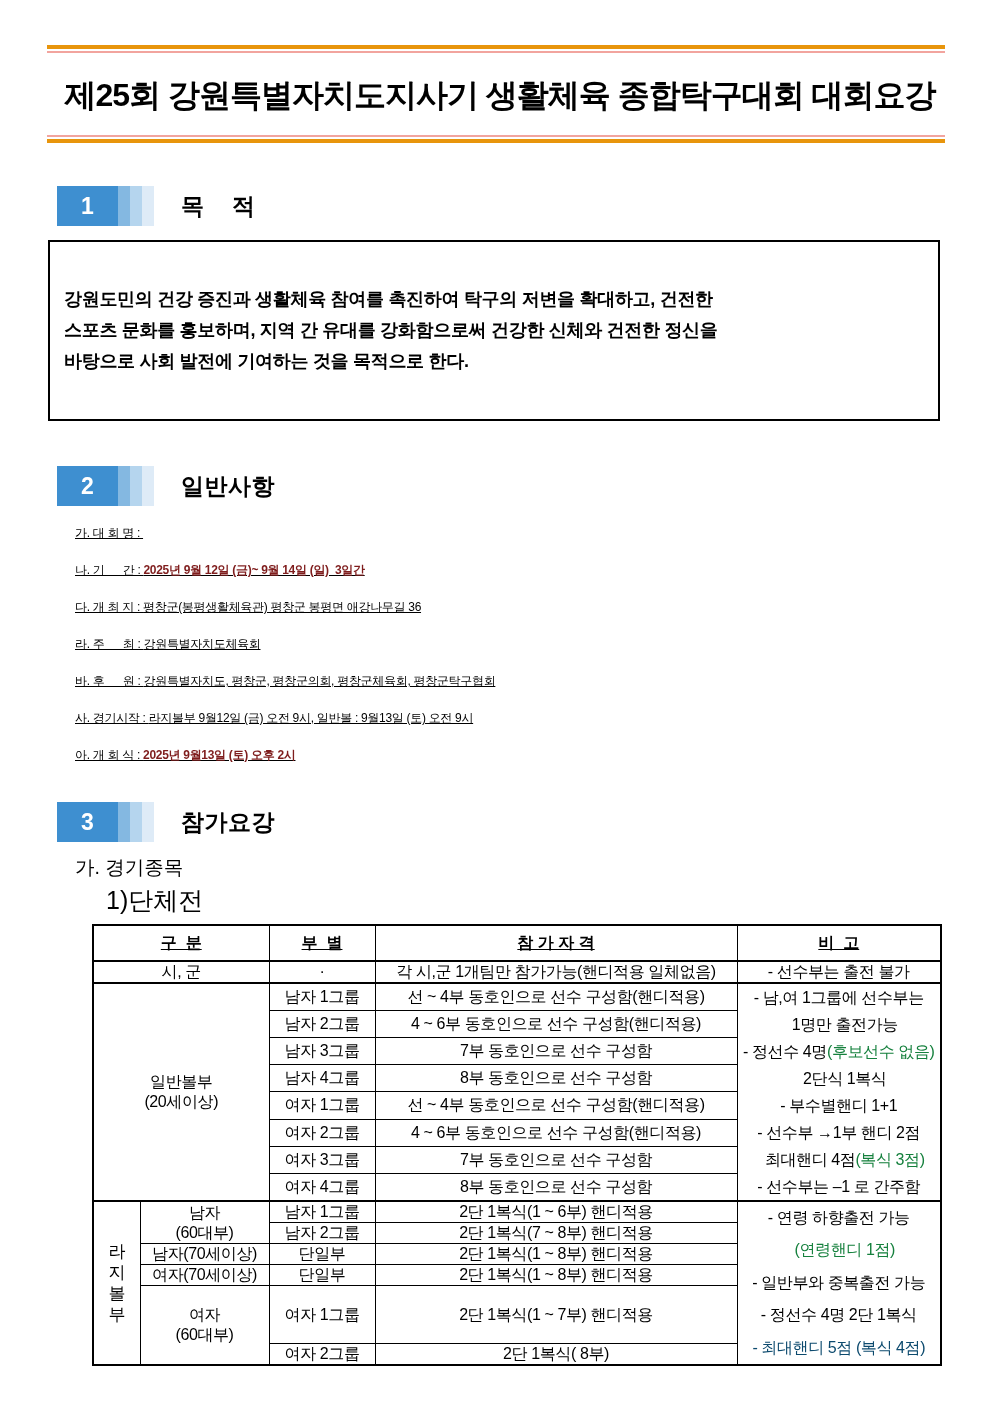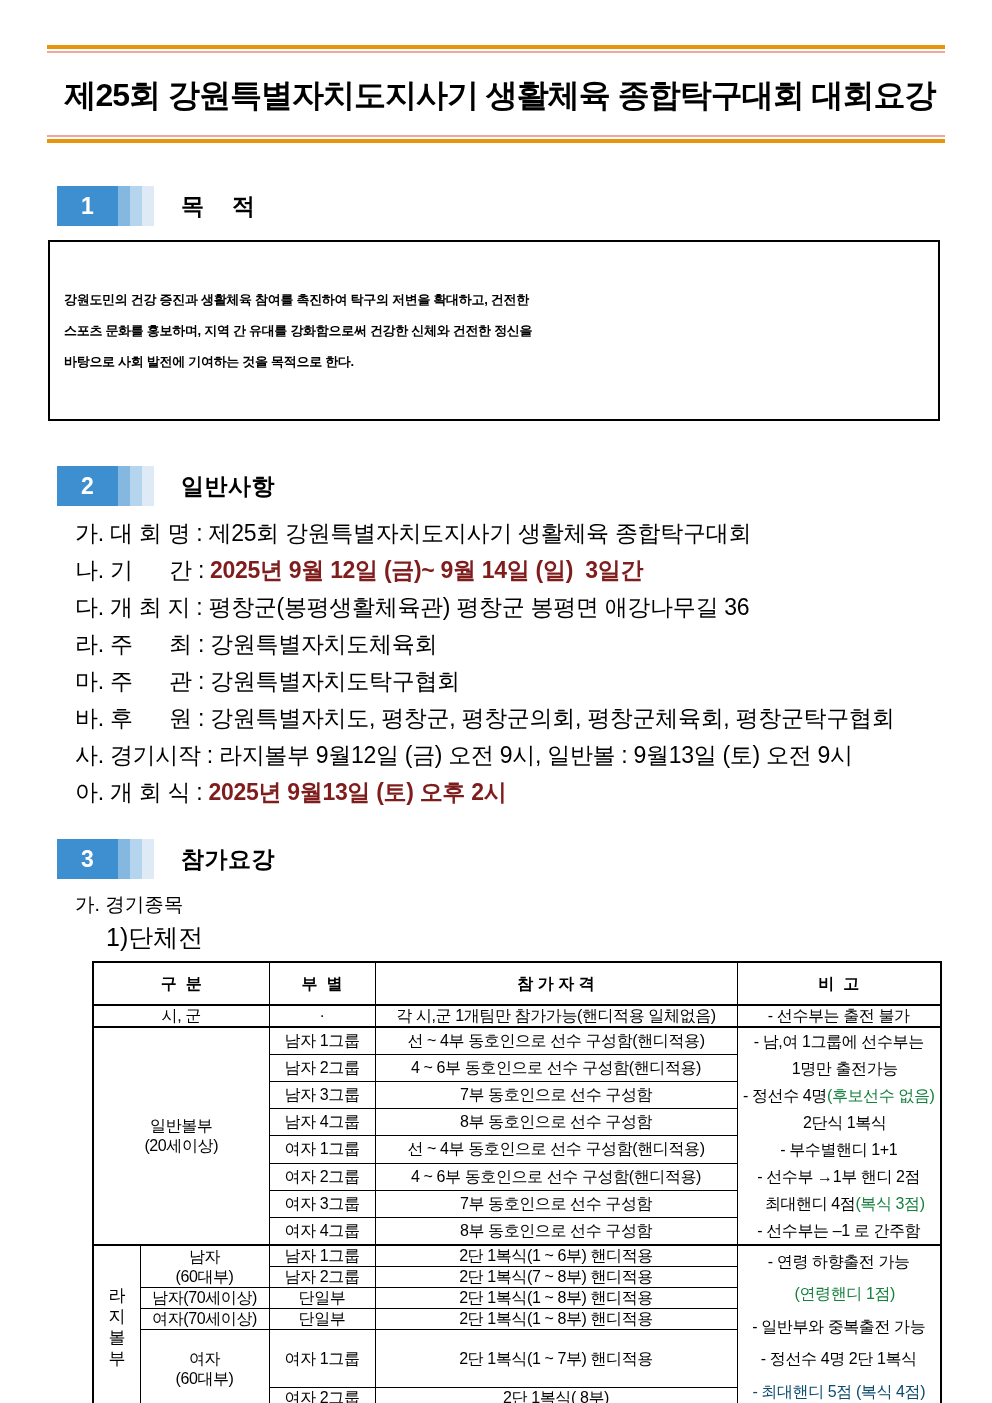--- a/index.html
+++ b/index.html
@@ -41,49 +41,50 @@
     font-size:23px; font-weight:bold; white-space:pre; letter-spacing:0.5px;
   }
   .sh-1 { margin-top:43px; }
   .sh-2 { margin-top:45px; }
   .sh-3 { margin-top:28px; }
   
   .purpose-box {
     margin-top:14px; width:892px;
     border:2px solid #000;
     padding:11px 14px;
-    font-size:13px; font-weight:bold; line-height:31px;
+    font-size:18px; font-weight:bold; line-height:31px;
     white-space:pre-line; letter-spacing:-0.3px;
   }
   
   .items { margin:9px 0 0 27px; }
-  .item { display:flex; font-size:23px; line-height:37px; letter-spacing:-0.3px; }
+  .item { display:flex; font-size:12px; line-height:37px; letter-spacing:-0.3px;text-decoration:underline; }
   .item .lbl { white-space:pre; }
   .item .val { white-space:pre; }
   .item .val.blue { color:#7f1d1d; font-weight:bold; }
   
   .sub    { margin:12px 0 0 27px; font-size:19.5px; line-height:26px; }
   .subsub { margin:7px 0 0 58px;  font-size:25px; line-height:26px; }
   
   table.main {
     margin:11px 0 0 44px;
     border-collapse:collapse; table-layout:fixed;
     width:848px; font-size:16px;
     border:2px solid #000;
   }
   table.main th, table.main td {
     border:1px solid #000;
     text-align:center; vertical-align:middle;
     padding:0 3px; height:17px; line-height:1.25;
     overflow:hidden; letter-spacing:-0.4px;
   }
   table.main th {
-    height:43px; font-weight:bold;
+    height:36px; font-weight:bold;
     border-bottom:2px solid #000; white-space:pre;
     letter-spacing:0;
+    text-decoration:underline;
   }
   tr.sep td { border-top:2px solid #000; }
   td.left { text-align:left; padding-left:7px; white-space:nowrap; }
   td.mline { white-space:pre-line; }
   td.vert { white-space:pre-line; line-height:33px; font-size:17px; }
   td.bigo {
     vertical-align:top; text-align:left;
     padding:1px 2px 0 7px; white-space:nowrap;
   }
   .bigo-line { line-height:27px; white-space:pre; }
@@ -131,37 +132,32 @@
     </div>
     <div class="strip g1"></div>
     <div class="strip g2"></div>
     <div class="strip g3"></div>
     <div class="sec-title">일반사항</div>
   </div>
 
   <div class="items">
     <div class="item">
       <span class="lbl">가. 대 회 명 : </span>
-      <span class="val">제25회 강원특별자치도지사기 생활체육 종합탁구대회</span>
     </div>
     <div class="item">
       <span class="lbl">나. 기      간 : </span>
       <span class="val blue">2025년 9월 12일 (금)~ 9월 14일 (일)  3일간</span>
     </div>
     <div class="item">
       <span class="lbl">다. 개 최 지 : </span>
       <span class="val">평창군(봉평생활체육관) 평창군 봉평면 애강나무길 36</span>
     </div>
     <div class="item">
       <span class="lbl">라. 주      최 : </span>
       <span class="val">강원특별자치도체육회</span>
-    </div>
-    <div class="item">
-      <span class="lbl">마. 주      관 : </span>
-      <span class="val">강원특별자치도탁구협회</span>
     </div>
     <div class="item">
       <span class="lbl">바. 후      원 : </span>
       <span class="val">강원특별자치도, 평창군, 평창군의회, 평창군체육회, 평창군탁구협회</span>
     </div>
     <div class="item">
       <span class="lbl">사. 경기시작 : </span>
       <span class="val">라지볼부 9월12일 (금) 오전 9시, 일반볼 : 9월13일 (토) 오전 9시</span>
     </div>
     <div class="item">

